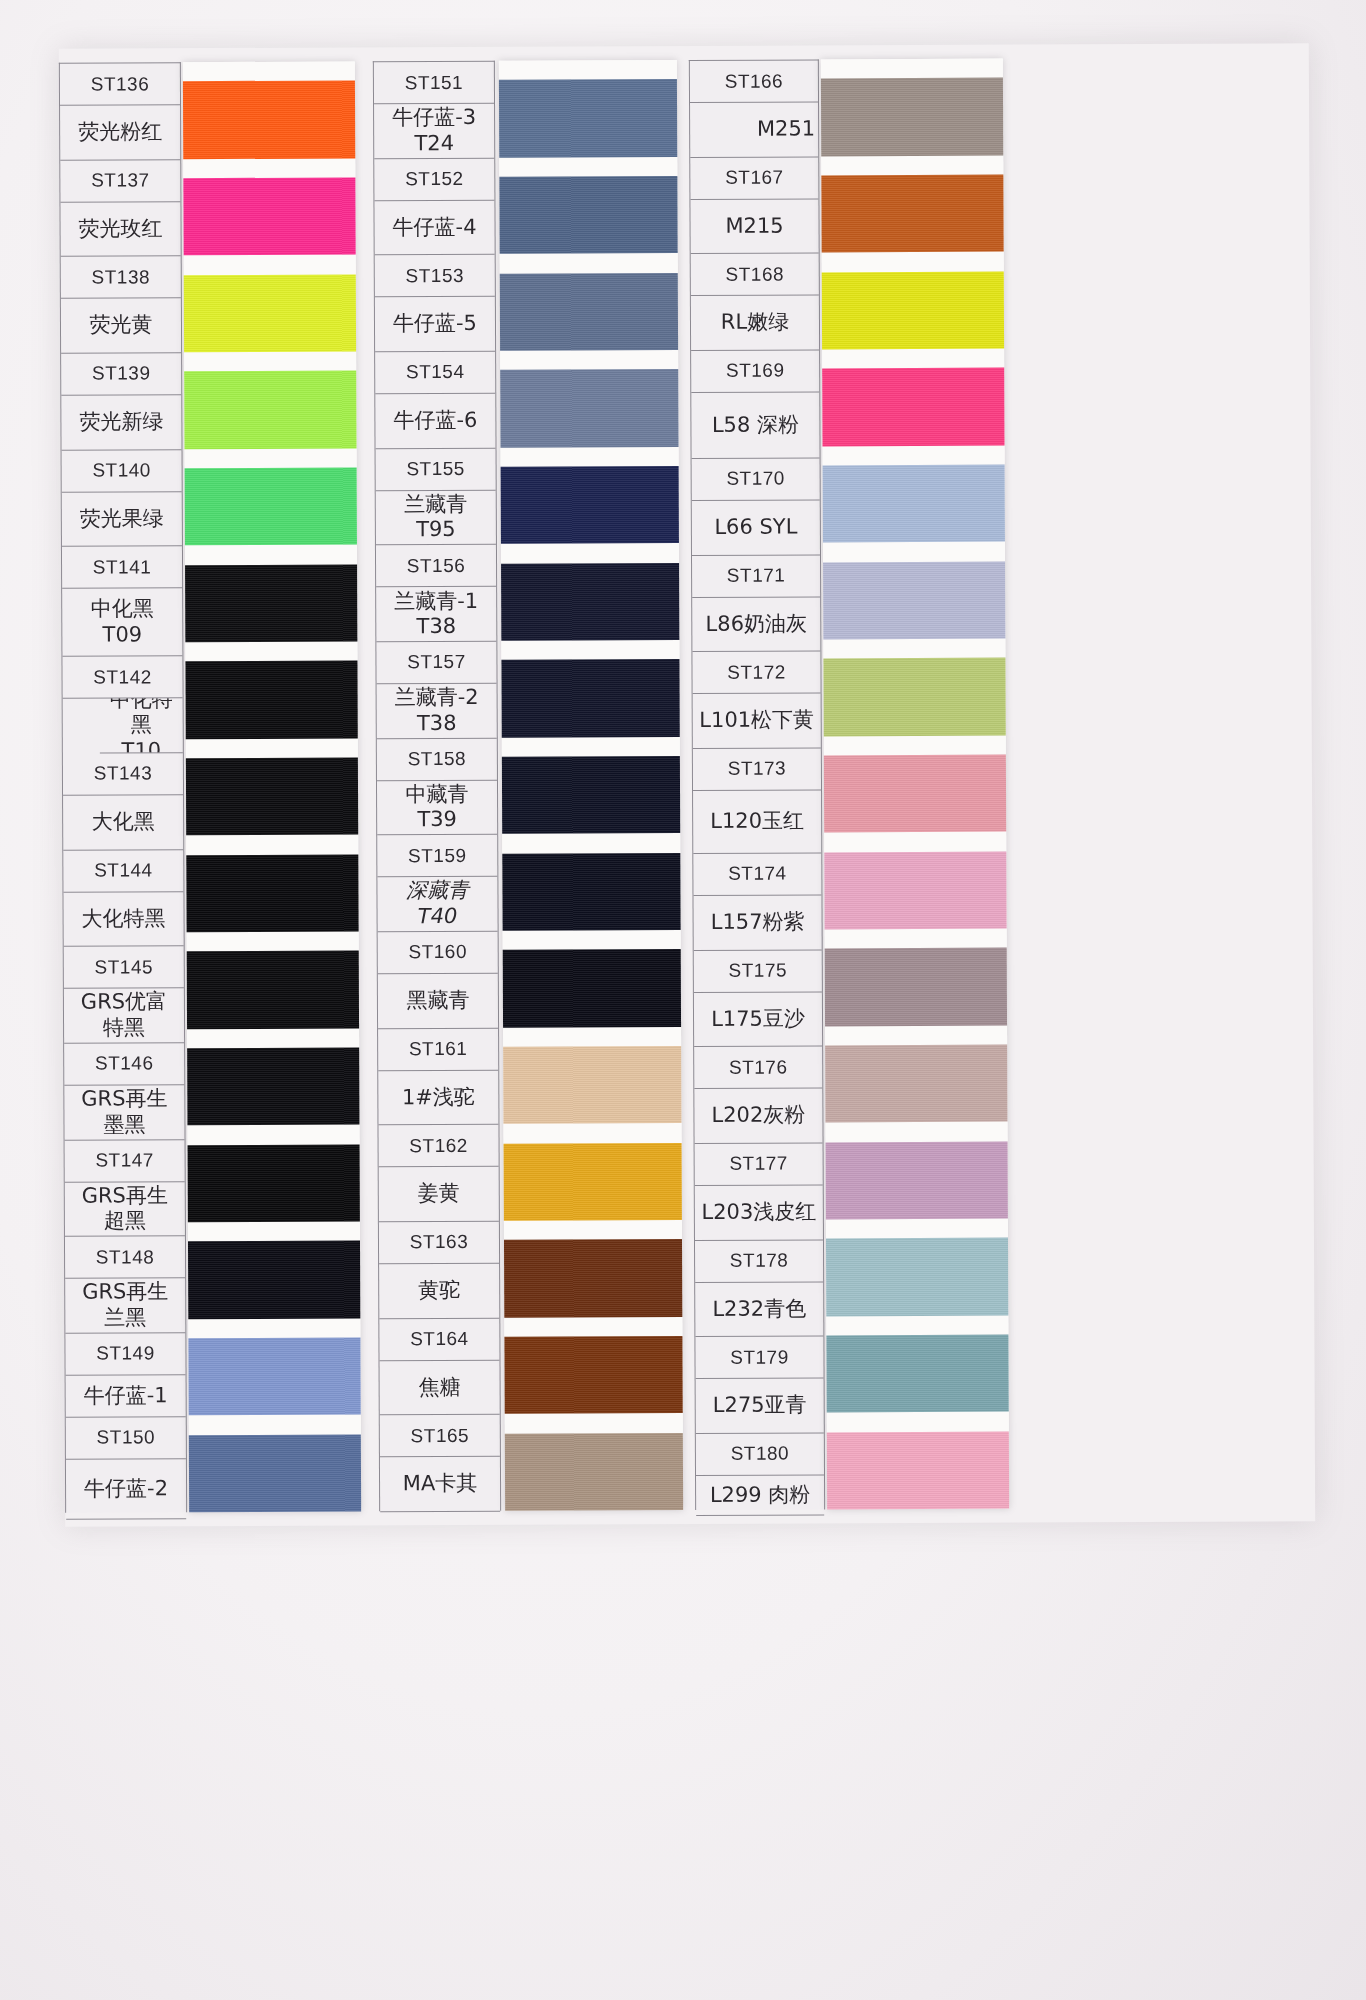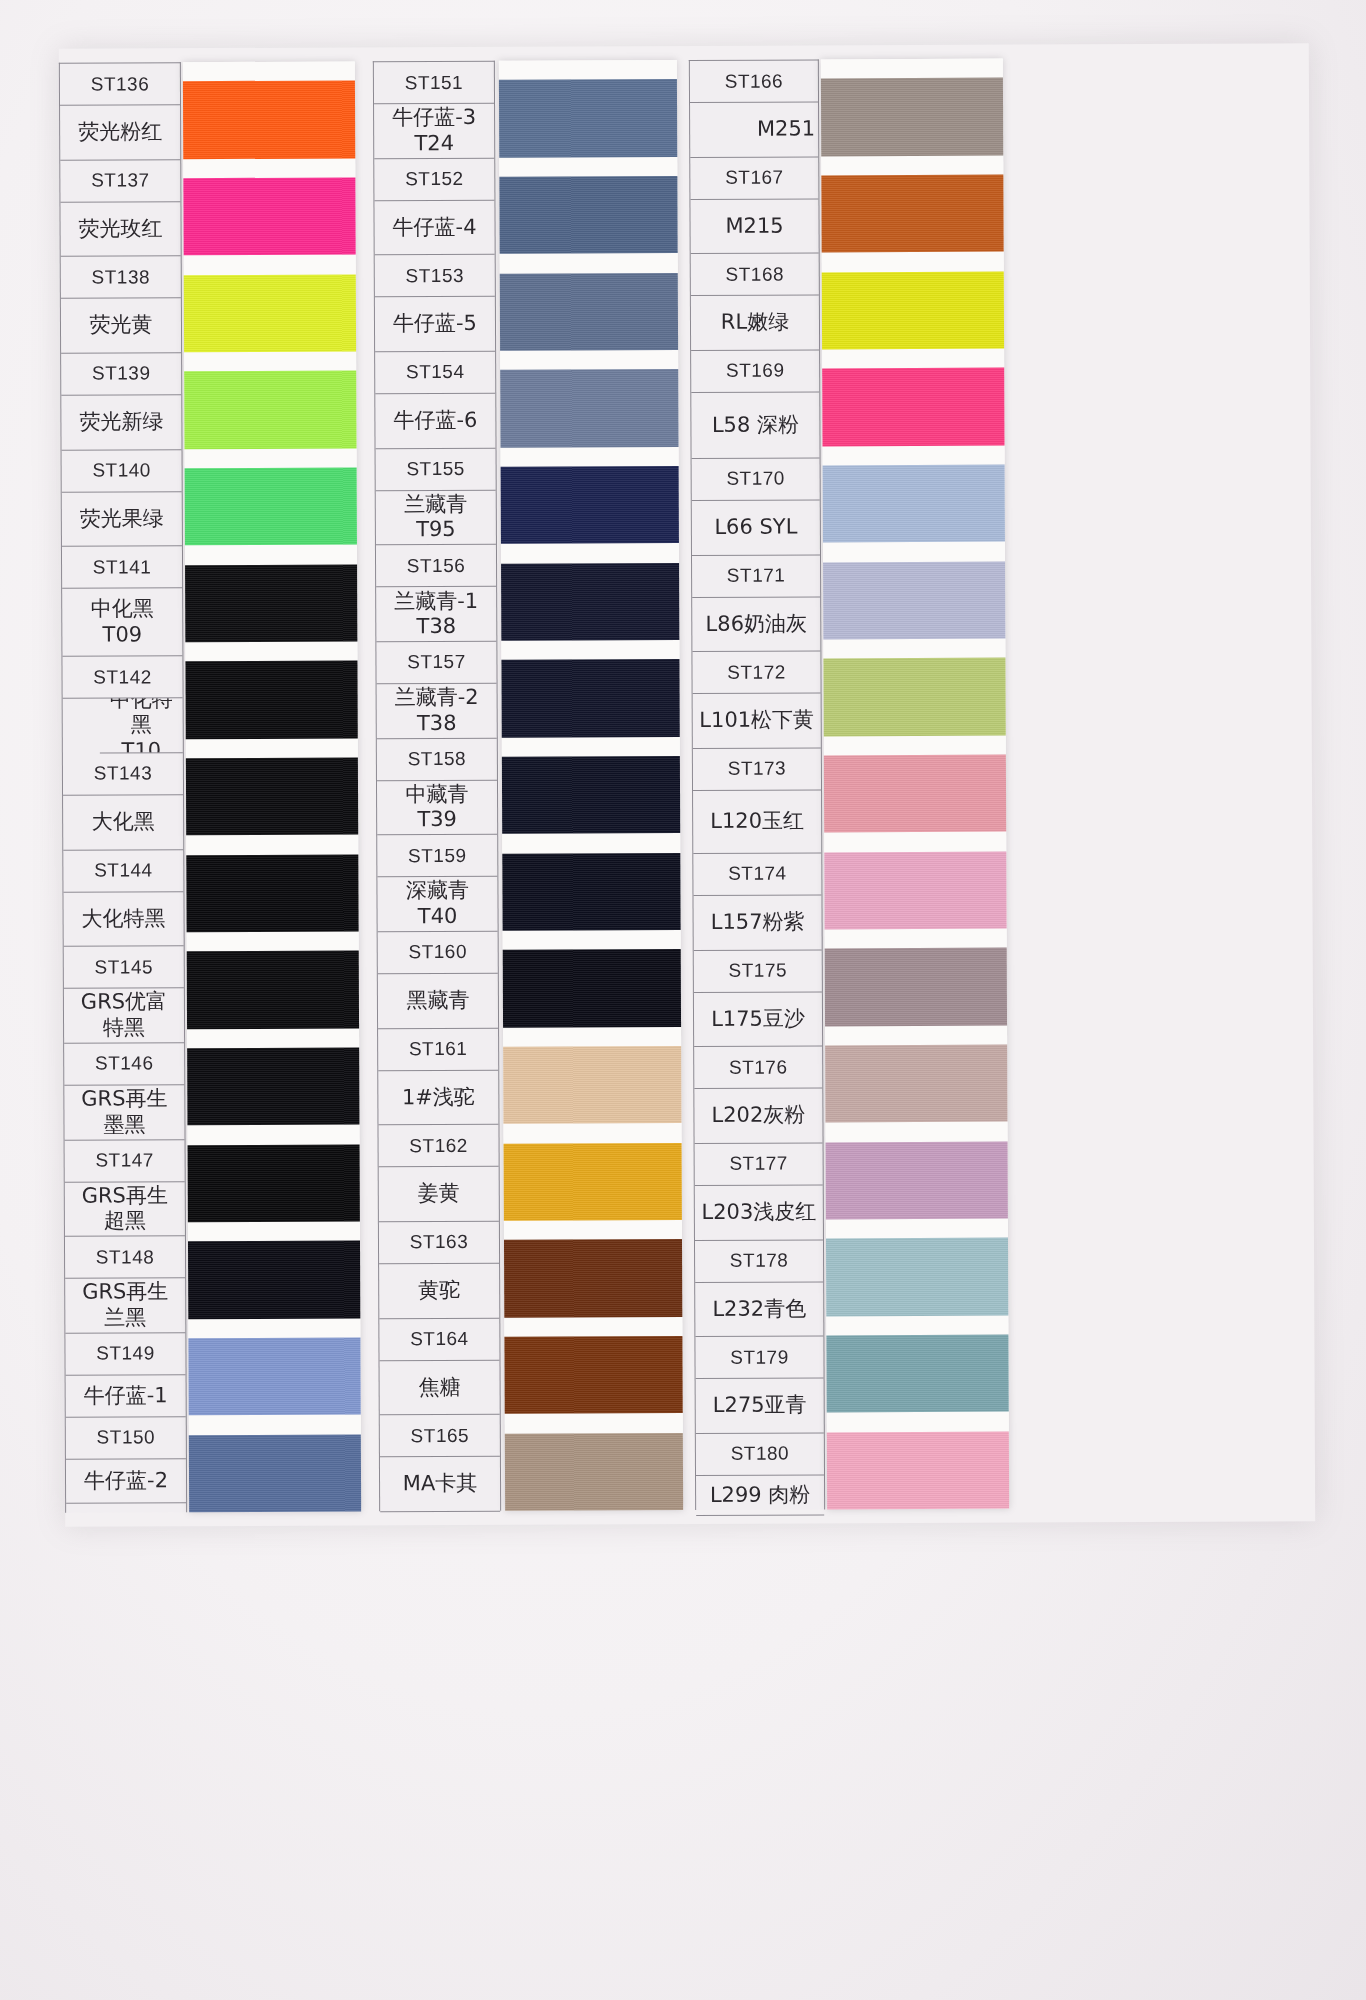--- a/index.html
+++ b/index.html
@@ -143,21 +143,21 @@
           <div class="row code">ST148</div>
           <div class="row name" style="height: 54.6667px;">
             <span>GRS再生</span>
             <span>兰黑</span>
           </div>
           <div class="row code">ST149</div>
           <div class="row name" style="height: 42px;">
             <span>牛仔蓝-1</span>
           </div>
           <div class="row code">ST150</div>
-          <div class="row name" style="height: 44px; text-align: center;">
+          <div class="row name" style="height: 60px; text-align: center;">
             <span>牛仔蓝-2</span>
           </div>
         </div>
         <div class="swatchstrip" style="left: 124px; width: 172px; height: 1450px;">
           <div class="gap" style="height: 19.3333px;"></div>
           <div class="swatch" title="ST136" style="height: 77.3333px; background: rgb(255, 91, 20);"></div>
           <div class="gap" style="height: 19.3333px;"></div>
           <div class="swatch" title="ST137" style="height: 77.3333px; background: rgb(251, 42, 143);"></div>
           <div class="gap" style="height: 19.3333px;"></div>
           <div class="swatch" title="ST138" style="height: 77.3333px; background: rgb(224, 240, 42);"></div>
@@ -220,21 +220,21 @@
           <div class="row name" style="height: 54.6667px;">
             <span>兰藏青-2</span>
             <span>T38</span>
           </div>
           <div class="row code">ST158</div>
           <div class="row name" style="height: 54.6667px;">
             <span>中藏青</span>
             <span>T39</span>
           </div>
           <div class="row code">ST159</div>
-          <div class="row name" style="height: 54.6667px;">
+          <div class="row name" style="height: 54.6667px; font-style: italic;">
             <span>深藏青</span>
             <span>T40</span>
           </div>
           <div class="row code">ST160</div>
           <div class="row name" style="height: 54.6667px;">
             <span>黑藏青</span>
           </div>
           <div class="row code">ST161</div>
           <div class="row name" style="height: 54.6667px;">
             <span>1#浅驼</span>

